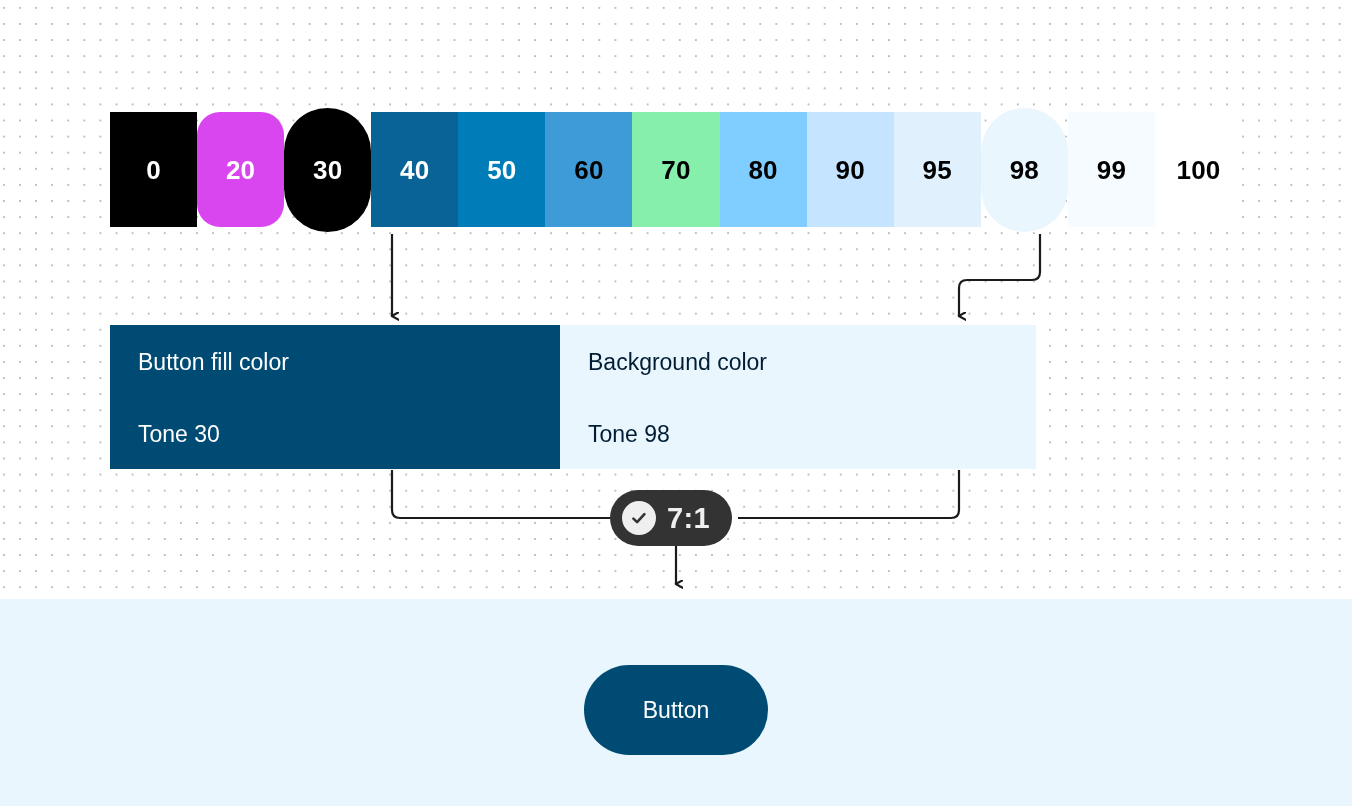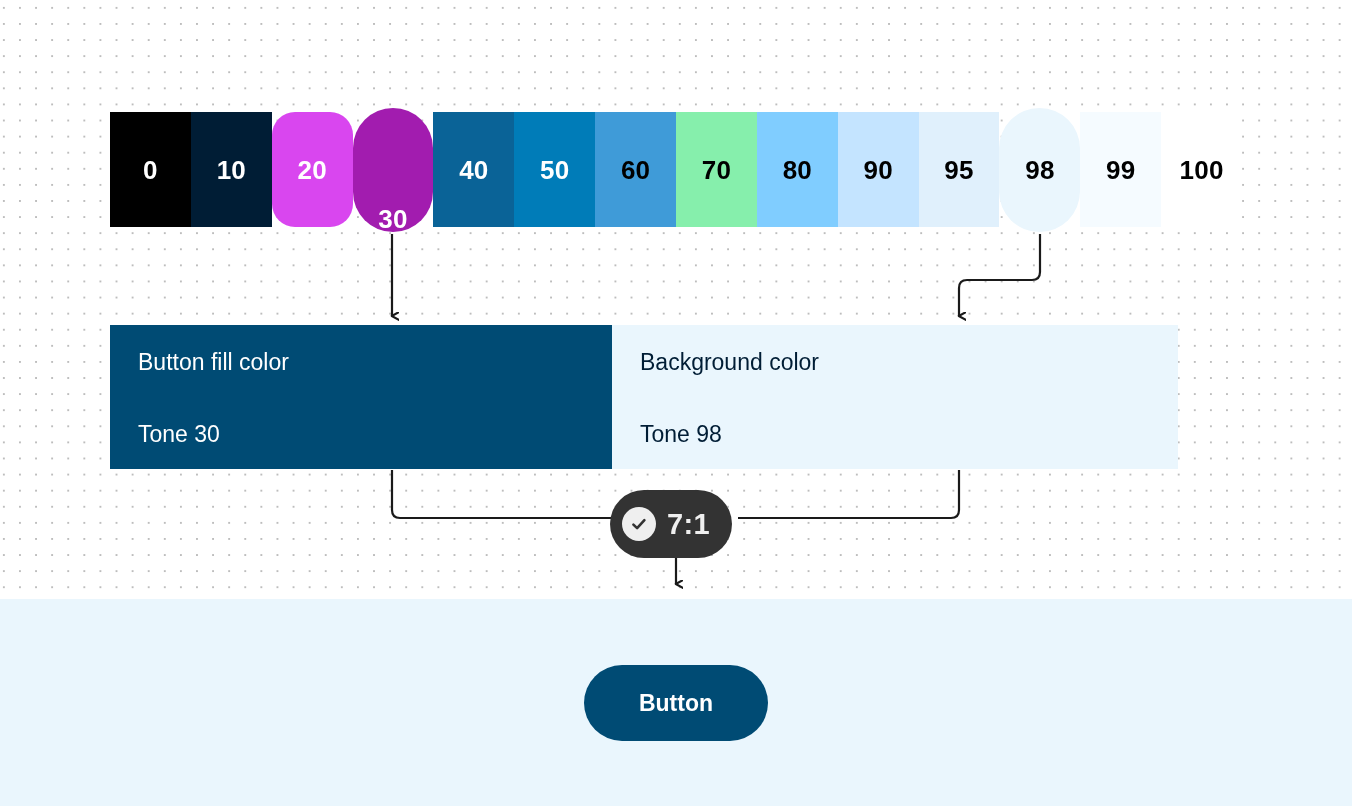--- a/index.html
+++ b/index.html
@@ -94,40 +94,40 @@
     z-index: 3;
   }
   .role-bar {
     position: relative;
     box-sizing: border-box;
     padding: 24px 28px 20px 28px;
     display: flex;
     flex-direction: column;
     justify-content: space-between;
   }
-  .role-bar.fill  { width: 502px; }
-  .role-bar.bg    { width: 566px; }
+  .role-bar.fill  { width: 450px; }
+  .role-bar.bg    { width: 476px; }
   .role-title {
     font-size: 23px;
     font-weight: 400;
     line-height: 1.2;
   }
   .role-tone {
     font-size: 23px;
     font-weight: 400;
     text-align: left;
     line-height: 1.2;
   }
 
   
   #contrast-badge {
     position: absolute;
     left: 610px;
     top: 490px;
-    height: 68px;
+    height: 56px;
     border-radius: 999px;
     display: flex;
     align-items: center;
     gap: 11px;
     padding: 0 22px 0 12px;
     z-index: 7;
   }
   #badge-check {
     width: 34px;
     height: 34px;
@@ -143,51 +143,48 @@
     line-height: 1;
     letter-spacing: 0.4px;
   }
 
   
   #demo-button {
     position: absolute;
     left: 584px;
     top: 665px;
     width: 184px;
-    height: 76px;
+    height: 90px;
     border: none;
     border-radius: 999px;
     font-family: "Liberation Sans", sans-serif;
     font-size: 23px;
-    font-weight: 700;
+    font-weight: 400;
     cursor: pointer;
     padding: 0;
     z-index: 6;
   }
 </style>
 </head>
 <body style="background: rgb(255, 255, 255);">
 
 <div id="stage" style="background-color: rgb(255, 255, 255);">
 
   <div id="dot-grid"></div>
 
   <div id="bottom-surface" style="background-color: rgb(234, 246, 253);"></div>
 
   <div id="tone-strip">
       <div class="tone-swatch" style="background-color: rgb(0, 0, 0); color: rgb(255, 255, 255);">
         <span>0</span>
       </div>
-      <div class="tone-swatch" style="background-color: rgb(0, 29, 53); color: rgb(255, 255, 255);">
-        <span>10</span>
-      </div>
       <div class="tone-swatch" style="background-color: #d946ef; color: rgb(255, 255, 255); border-radius: 23px;">
         <span>20</span>
       </div>
-      <div class="tone-swatch highlight" style="background-color: #a21caf; color: rgb(255, 255, 255); align-items: flex-end;">
+      <div class="tone-swatch highlight" style="background-color: #000000; color: rgb(255, 255, 255);">
         <span>30</span>
       </div>
       <div class="tone-swatch" style="background-color: rgb(10, 99, 151); color: rgb(255, 255, 255);">
         <span>40</span>
       </div>
       <div class="tone-swatch" style="background-color: rgb(0, 124, 184); color: rgb(255, 255, 255);">
         <span>50</span>
       </div>
       <div class="tone-swatch" style="background-color: rgb(63, 155, 216); color: rgb(0, 0, 0);">
         <span>60</span>

